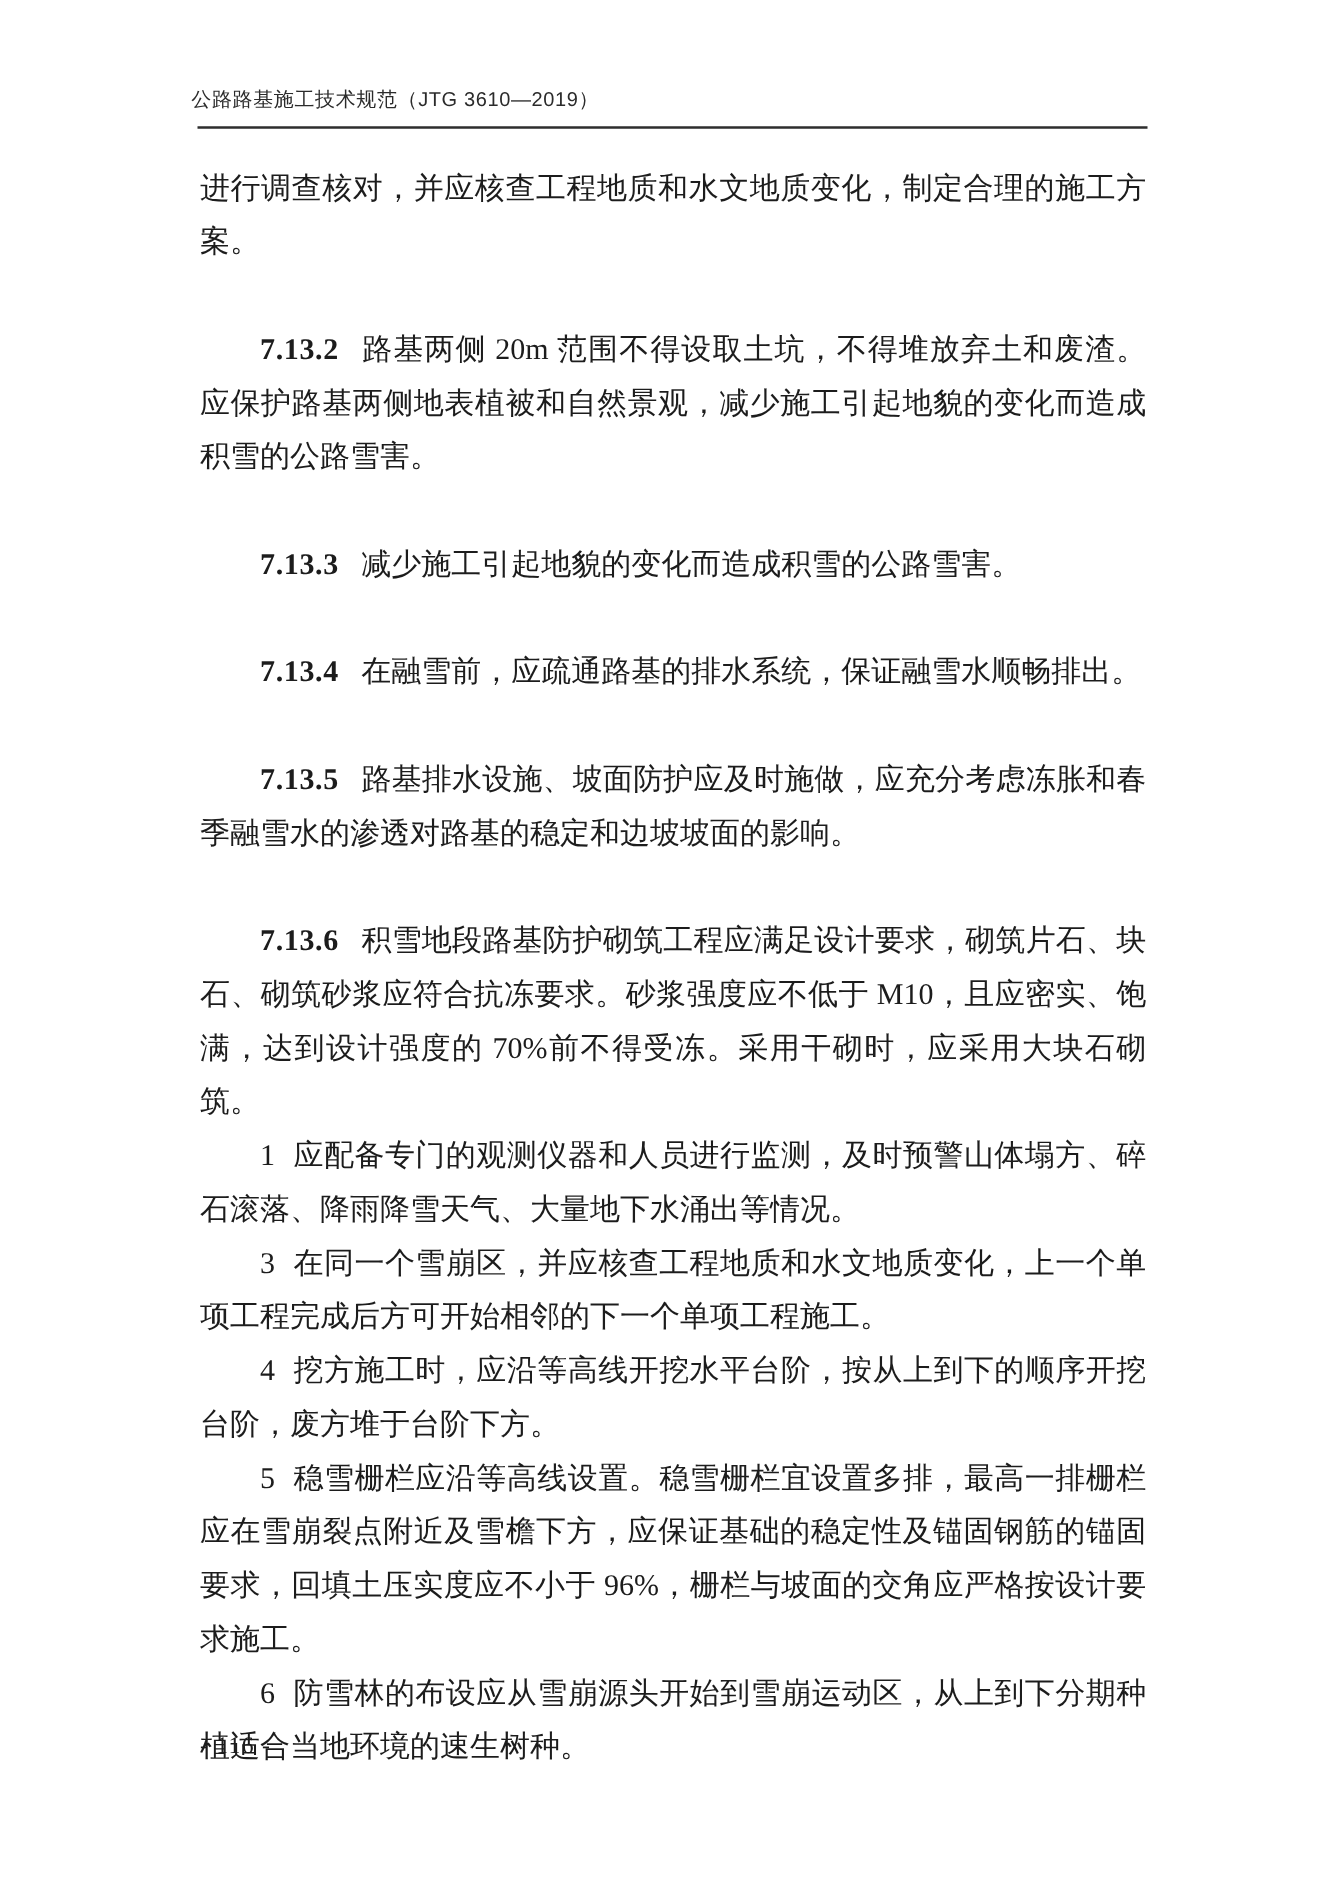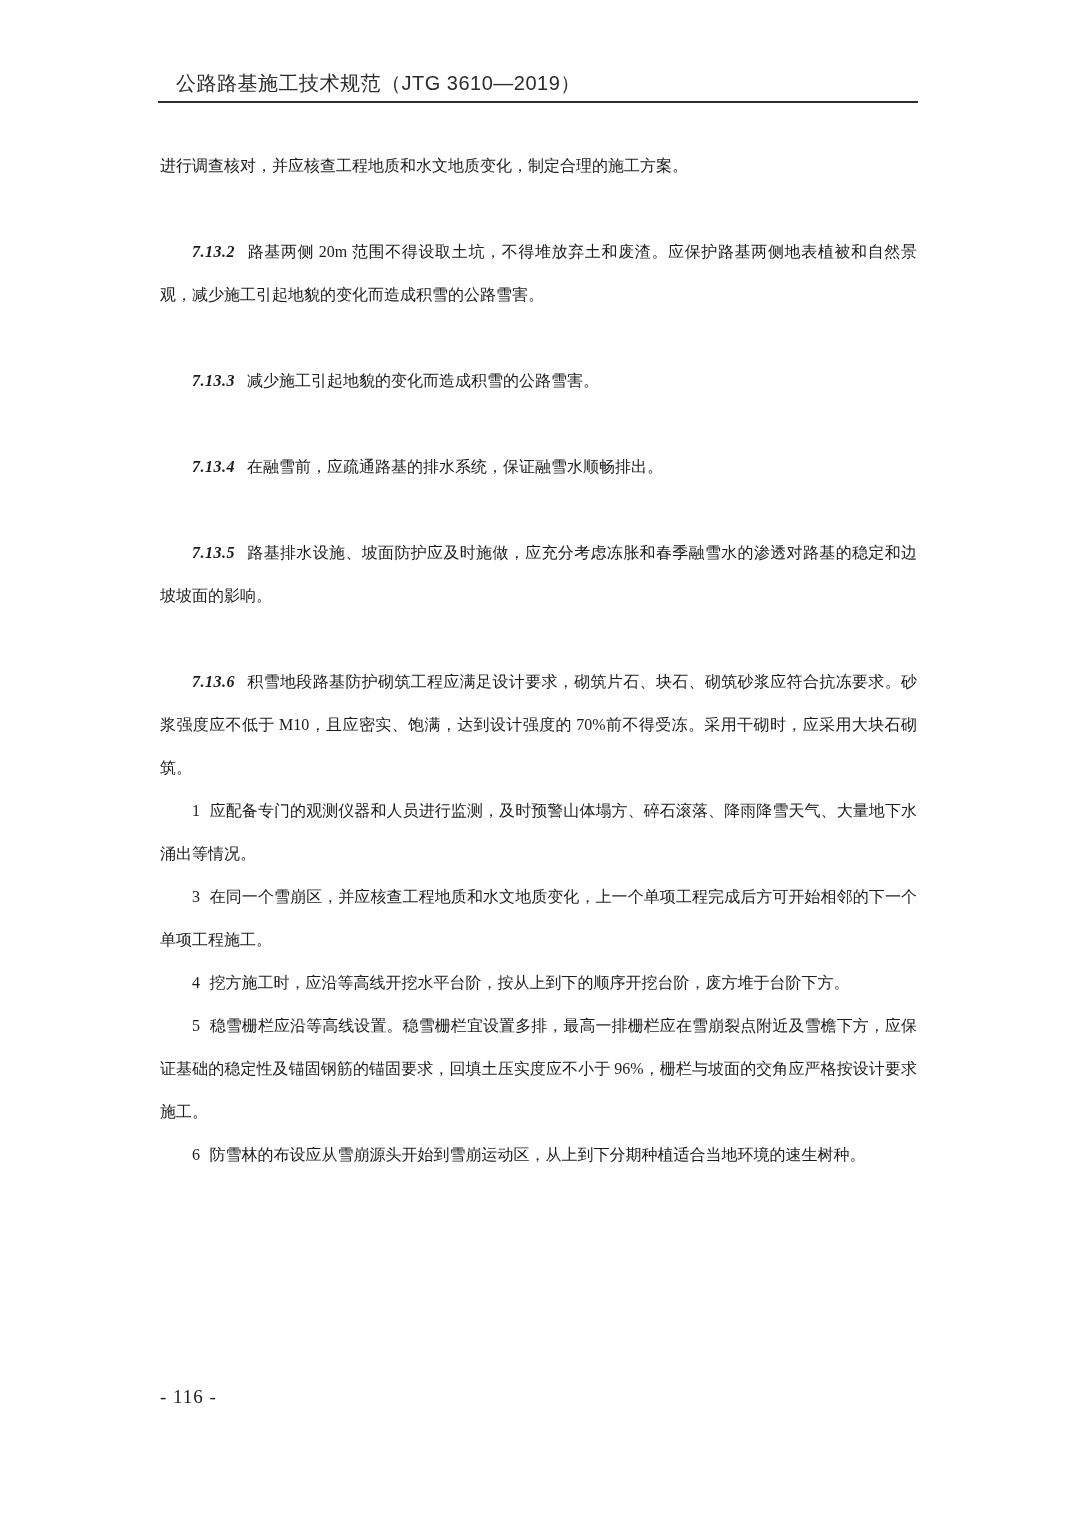--- a/index.html
+++ b/index.html
@@ -11,44 +11,44 @@
     position: relative;
     width: 1074px;
     height: 1520px;
     background: #ffffff;
     overflow: hidden;
     font-family: "Liberation Serif", "DejaVu Serif", serif;
     color: #1c1c1c;
   }
   .running-head {
     position: absolute;
-    left: 176px;
+    left: 153px;
     top: 70px;
     width: 760px;
     font-family: "Liberation Sans", "DejaVu Sans", sans-serif;
-    font-size: 20px;
+    font-size: 16px;
     font-weight: 400;
     color: #2b2b2b;
     letter-spacing: 0.5px;
     white-space: nowrap;
   }
   .header-rule {
     position: absolute;
     left: 158px;
     top: 101px;
     width: 760px;
     height: 2px;
     background: #2e2e2e;
   }
   .doc-body {
     position: absolute;
     left: 160px;
-    top: 144px;
+    top: 130px;
     width: 757px;
-    font-size: 16px;
+    font-size: 24px;
     line-height: 43px;
     text-align: justify;
   }
   .doc-body p {
     margin: 0;
     padding: 0;
   }
   p.intro {
     text-indent: 0;
   }
@@ -57,21 +57,20 @@
     text-indent: 2em;
   }
   p.item {
     margin-top: 0;
     text-indent: 2em;
   }
   .secnum {
     font-weight: bold;
     margin-right: 0.75em;
     letter-spacing: 0.5px;
-    font-style: italic;
   }
   .itemnum {
     font-weight: 400;
     margin-right: 0.6em;
   }
   .page-number {
     position: absolute;
     left: 160px;
     top: 1386px;
     width: 757px;

